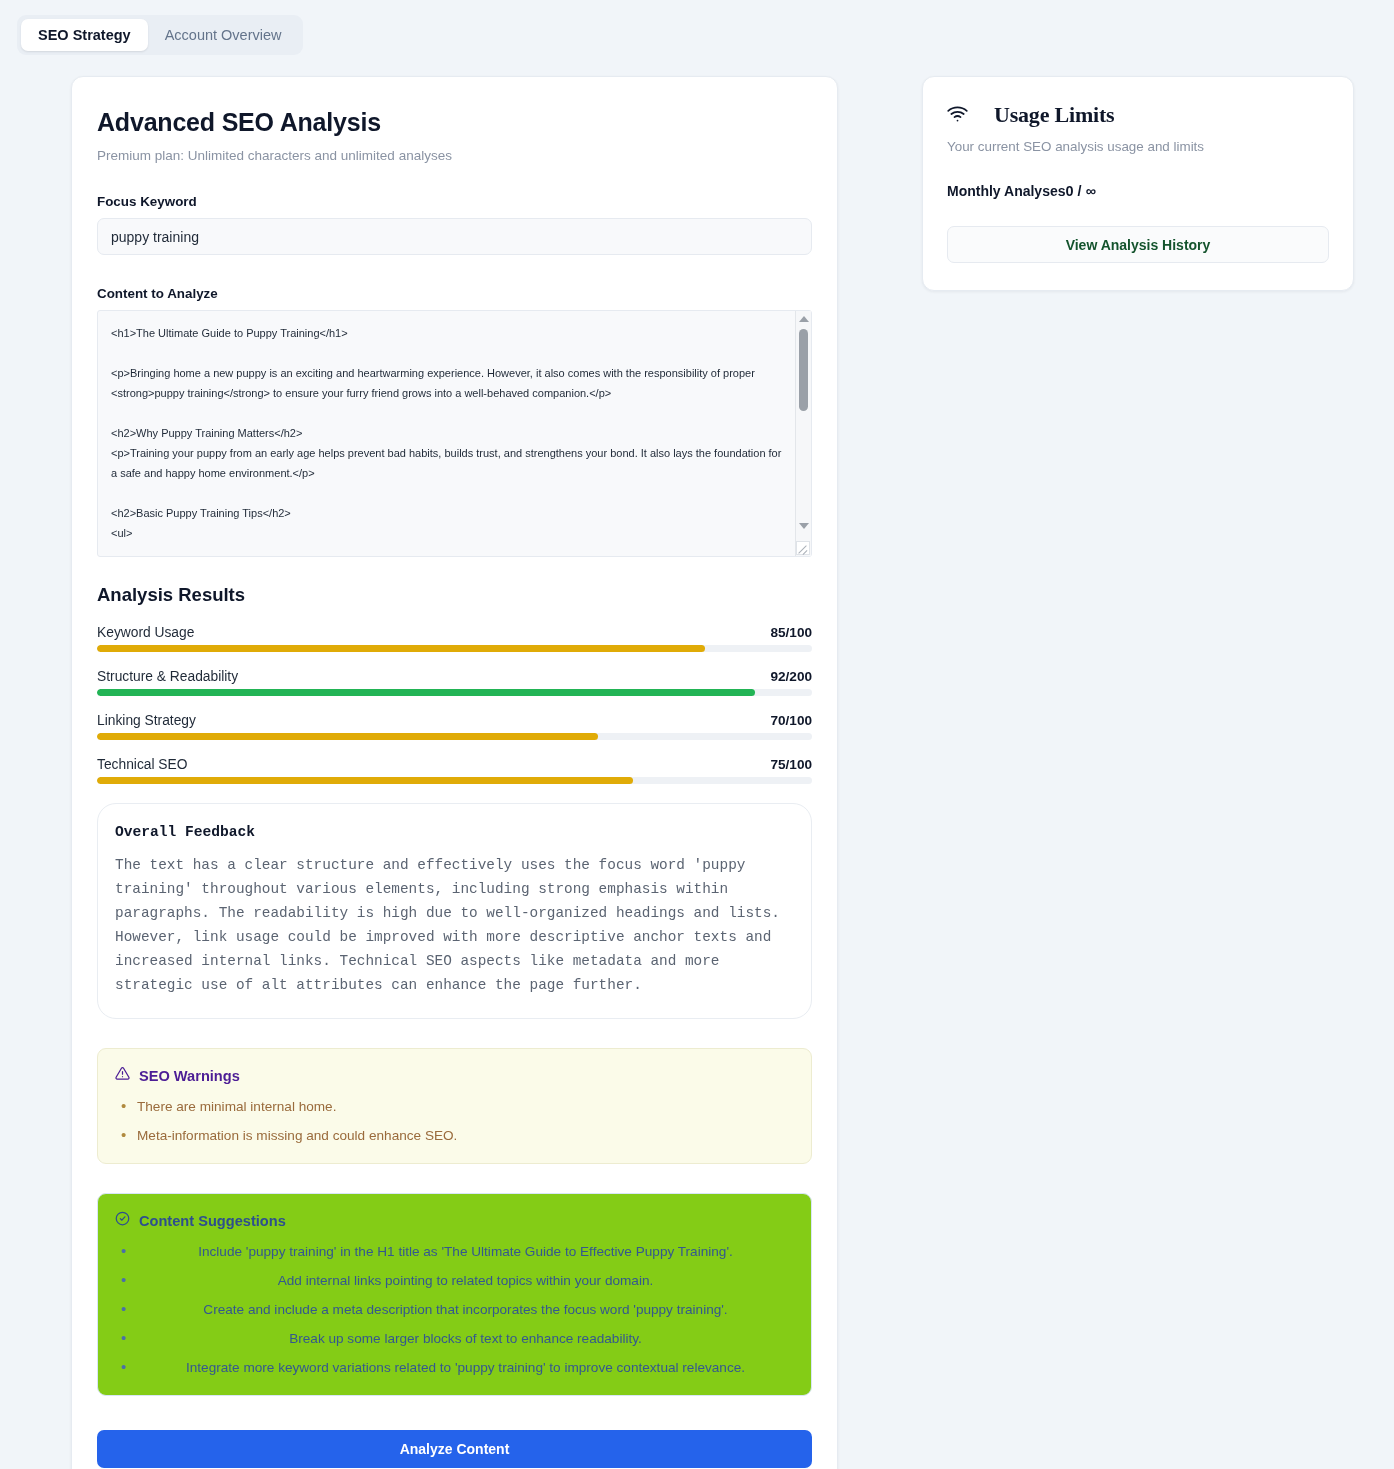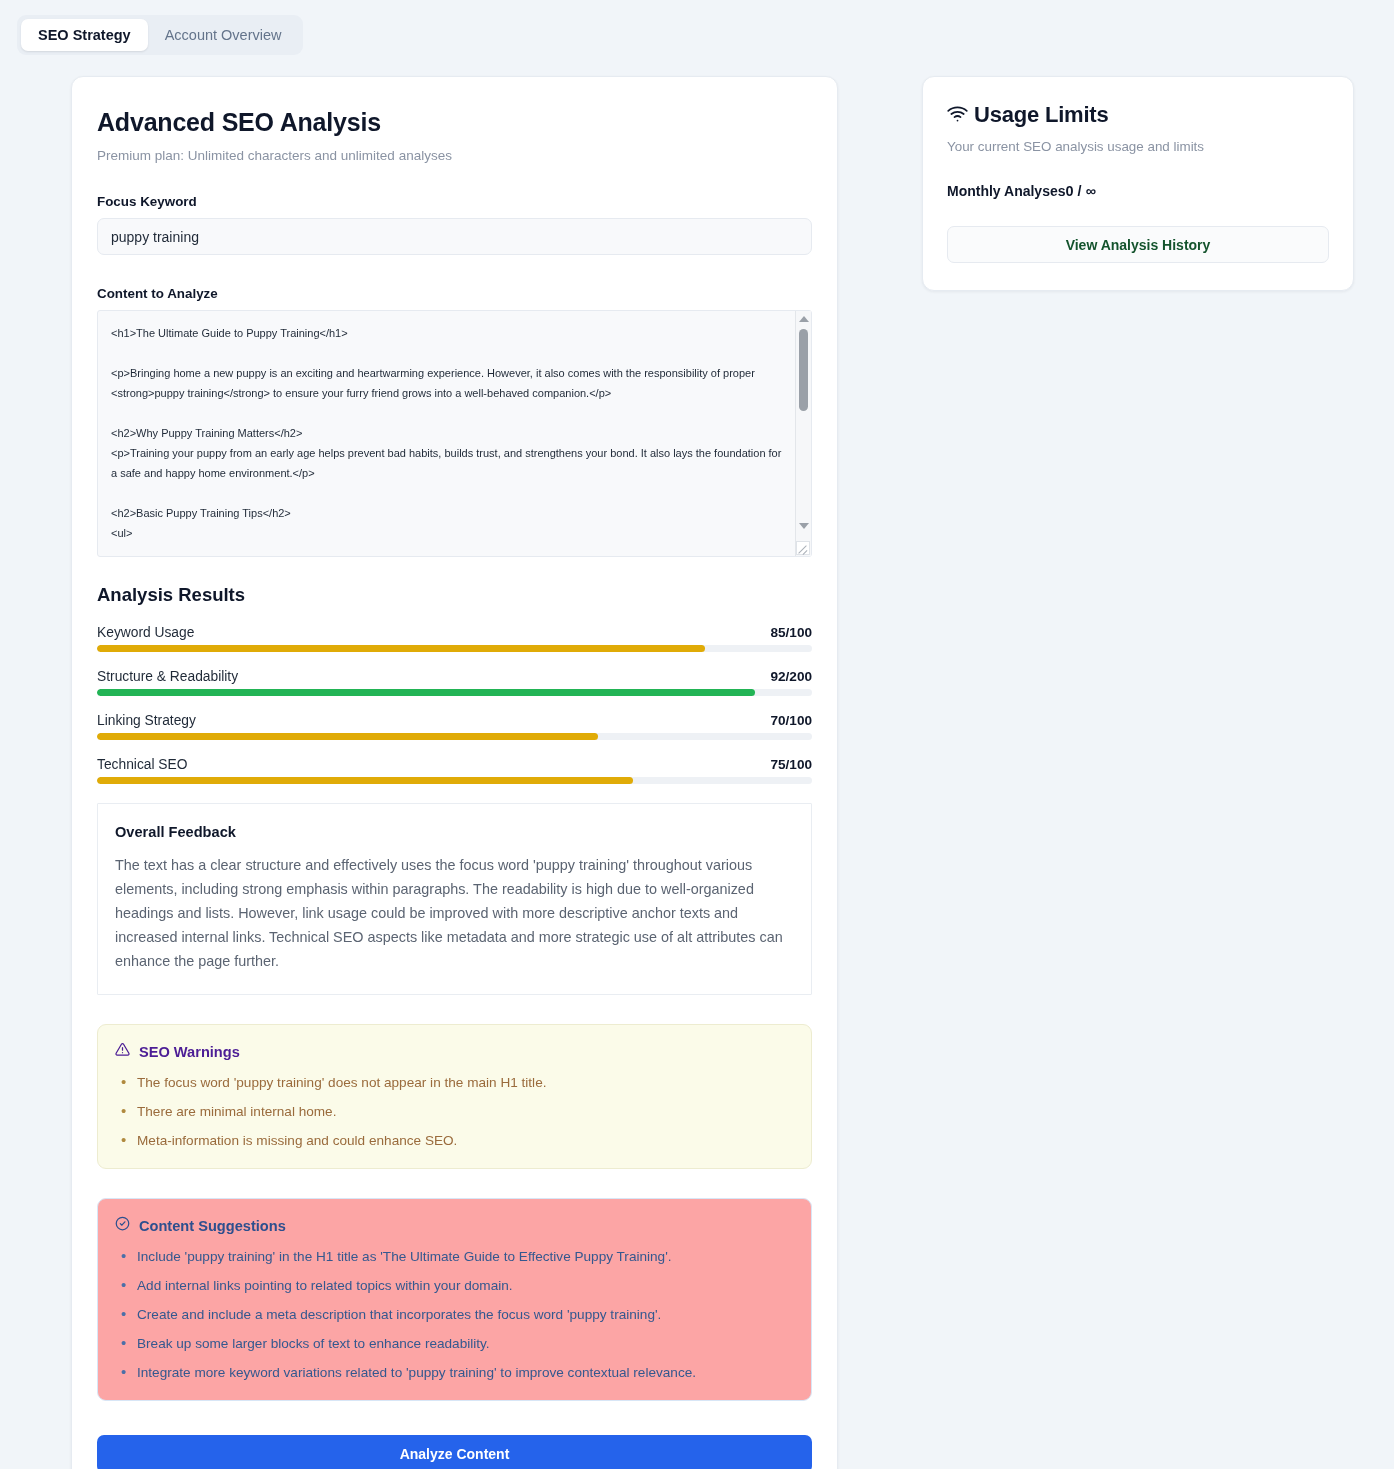--- a/index.html
+++ b/index.html
@@ -162,44 +162,45 @@
     height: 7px;
     background: #eef1f5;
     border-radius: 4px;
     overflow: hidden;
   }
   .score-fill { height: 100%; border-radius: 4px; }
 
   
   .inner-card {
     border: 1px solid #e9edf2;
-    border-radius: 1px;
+    border-radius: 19px;
     padding: 20px 17px 21px 17px;
     margin-top: 19px;
+    font-family: Liberation Mono, monospace;
   }
   .inner-title {
     font-size: 14.6px;
     font-weight: 700;
     margin: 0 0 13px 0;
   }
   .feedback-text {
     font-size: 14.4px;
     line-height: 24px;
     color: #5b6472;
     margin: 0;
   }
 
   
   .alert {
     border-radius: 9px;
     padding: 17px 17px 18px 17px;
     margin-top: 29px;
   }
   .alert-warn { background: #fbfbe9; border: 1px solid #edecd0; }
-  .alert-info { background: #fca5a5; border: 1px solid #d8e6f6; }
+  .alert-info { background: #84cc16; border: 1px solid #d8e6f6; text-align: center; }
   .alert-head {
     display: flex;
     align-items: center;
     gap: 9px;
     margin-bottom: 13px;
   }
   .alert-head .ttl { font-size: 14.6px; font-weight: 700; }
   .alert-warn .ttl, .alert-warn .ico { color: #4c1d95; }
   .alert-info .ttl, .alert-info .ico { color: #2d4f8e; }
   .alert ul { margin: 0; padding: 0; list-style: none; }
@@ -236,21 +237,22 @@
     font-size: 14px;
     font-weight: 700;
     cursor: pointer;
   }
 
   
   .side-card { width: 432px; padding: 25px 24px 27px 24px; }
   .side-head {
     display: flex;
     align-items: center;
-    gap: 6px;
+    gap: 26px;
+    font-family: Liberation Serif, serif;
   }
   .side-title { font-size: 22px; font-weight: 700; letter-spacing: -.2px; }
   .side-sub {
     font-size: 13.4px;
     color: #8a93a3;
     margin: 11px 0 0 0;
   }
   .usage-row {
     display: flex;
     justify-content: flex-start;
@@ -368,21 +370,20 @@
         <span class="ico">
           <svg width="15" height="15" viewBox="0 0 24 24" fill="none" stroke="currentColor" stroke-width="2" stroke-linecap="round" stroke-linejoin="round">
             <path d="M10.3 3.6 1.8 18a2 2 0 0 0 1.7 3h17a2 2 0 0 0 1.7-3L13.7 3.6a2 2 0 0 0-3.4 0z"></path>
             <line x1="12" y1="9" x2="12" y2="13"></line>
             <line x1="12" y1="17" x2="12.01" y2="17"></line>
           </svg>
         </span>
         <span class="ttl">SEO Warnings</span>
       </div>
       <ul id="warnings-list">
-          <li>The focus word 'puppy training' does not appear in the main H1 title.</li>
           <li>There are minimal internal home.</li>
           <li>Meta-information is missing and could enhance SEO.</li>
         </ul>
     </div>
 
     
     <div class="alert alert-info">
       <div class="alert-head">
         <span class="ico">
           <svg width="15" height="15" viewBox="0 0 24 24" fill="none" stroke="currentColor" stroke-width="2" stroke-linecap="round" stroke-linejoin="round">

